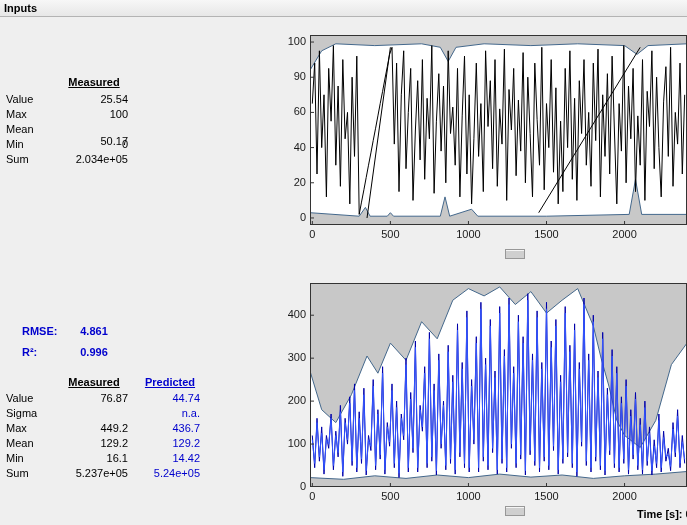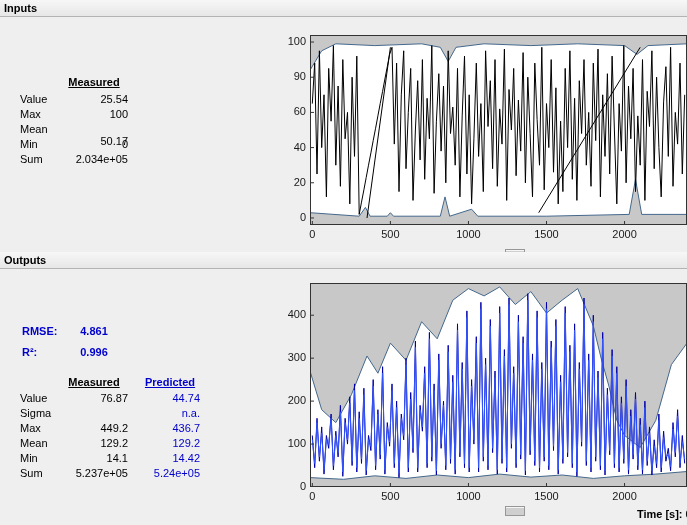--- a/index.html
+++ b/index.html
@@ -5,21 +5,21 @@
   html,body{margin:0;padding:0;}
   body{font-family:"Liberation Sans", sans-serif; font-size:11px; color:#000;}
   .app{position:relative;width:687px;height:525px;background:#efefef;overflow:hidden;}
   .section-header{position:absolute;left:0;width:687px;height:17px;
     background:linear-gradient(#f7f7f7,#e7e7e7);border-bottom:1px solid #b3b3b3;
     font-weight:bold;padding:2px 0 0 4px;box-sizing:border-box;}
   .name-box{position:absolute;left:14px;width:248px;height:19px;background:#f2f2f2;
     border:1px solid #8d8d8d;box-shadow:inset 1px 1px 0 #ffffff;
     display:flex;align-items:center;justify-content:center;font-weight:bold;}
   .col-header{position:absolute;font-weight:bold;text-decoration:underline;text-align:center;}
-  .stat-label{position:absolute;left:20px;width:44px;}
+  .stat-label{position:absolute;left:6px;width:44px;}
   .stat-measured{position:absolute;left:60px;width:68px;text-align:right;}
   .stat-predicted{position:absolute;left:138px;width:64px;text-align:right;padding-right:2px;box-sizing:border-box;}
   .blue{color:#0000cd;}
   .bold{font-weight:bold;}
   .chart{position:absolute;}
   .chart svg{display:block;}
   .xtick{position:absolute;width:40px;text-align:center;color:#1a1a1a;}
   .ytick{position:absolute;width:32px;text-align:right;color:#1a1a1a;}
   .scroll-thumb{position:absolute;width:18px;height:8px;background:#cfcfcf;
     border:1px solid #979797;box-shadow:inset 0 1px 0 #f5f5f5;}
@@ -76,23 +76,20 @@
       <div class="xtick" style="left: 294.557px; top: 193px;">2000</div>
       <div class="ytick" style="left: -36px; top: 175.963px;">0</div>
       <div class="ytick" style="left: -36px; top: 140.778px;">20</div>
       <div class="ytick" style="left: -36px; top: 105.593px;">40</div>
       <div class="ytick" style="left: -36px; top: 70.4074px;">60</div>
       <div class="ytick" style="left: -36px; top: 35.2222px;">90</div>
       <div class="ytick" style="left: -36px; top: 0.037037px;">100</div>
     </div>
   <div class="scroll-thumb" style="left:505px;top:249px;"></div>
 
-  <div class="section-header" style="top:252px;">
-    <span>Outputs</span>
-  </div>
 
 
   <div class="stat-label blue bold" style="left:22px;top:325px;width:44px;">RMSE:</div>
   <div class="blue bold" style="position:absolute;left:60px;top:325px;width:68px;text-align:center;">4.861</div>
   <div class="stat-label blue bold" style="left:22px;top:346px;width:44px;">R²:</div>
   <div class="blue bold" style="position:absolute;left:60px;top:346px;width:68px;text-align:center;">0.996</div>
 
   <div class="col-header" style="left:60px;top:376px;width:68px;">Measured</div>
   <div class="col-header blue" style="left:138px;top:376px;width:64px;">Predicted</div>
 
@@ -102,21 +99,21 @@
   <div class="stat-label" style="top:407px;">Sigma</div>
   <div class="stat-measured" style="top:407px;"></div>
   <div class="stat-predicted blue" style="top:407px;">n.a.</div>
   <div class="stat-label" style="top:422px;">Max</div>
   <div class="stat-measured" style="top:422px;">449.2</div>
   <div class="stat-predicted blue" style="top:422px;">436.7</div>
   <div class="stat-label" style="top:437px;">Mean</div>
   <div class="stat-measured" style="top:437px;">129.2</div>
   <div class="stat-predicted blue" style="top:437px;">129.2</div>
   <div class="stat-label" style="top:452px;">Min</div>
-  <div class="stat-measured" style="top:452px;">14.1</div>
+  <div class="stat-measured" style="top:452px;">16.1</div>
   <div class="stat-predicted blue" style="top:452px;">14.42</div>
   <div class="stat-label" style="top:467px;">Sum</div>
   <div class="stat-measured" style="top:467px;">5.237e+05</div>
   <div class="stat-predicted blue" style="top:467px;">5.24e+05</div>
 
   <div class="chart" style="left:310px;top:283px;width:377px;height:204px;">
     <svg width="377" height="204">
         <rect x="0" y="0" width="377" height="204" fill="#ffffff"></rect>
         <polygon points="0.0,88.0 11.7,126.7 25.8,139.6 41.4,111.7 57.0,73.0 67.9,90.2 80.4,60.1 96.0,77.3 111.6,38.7 127.2,55.8 142.8,17.2 158.4,5.6 174.1,12.9 189.7,3.9 205.3,21.5 220.9,8.6 236.5,30.1 252.1,17.2 267.7,5.6 283.3,42.9 291.1,75.2 298.9,103.1 306.8,137.4 314.6,152.5 330.2,164.5 345.8,137.4 361.4,81.6 377.0,60.1 377.0,0.0 0.0,0.0" fill="#c8c8c8" stroke="#44688c" stroke-width="1"></polygon>
         <polygon points="0.0,194.6 33.6,196.3 64.8,192.8 96.0,195.4 127.2,192.0 158.4,194.6 189.7,191.1 220.9,194.1 252.1,192.0 283.3,195.4 314.6,192.8 345.8,191.1 377.0,188.5 377.0,204.0 0.0,204.0" fill="#c8c8c8" stroke="#44688c" stroke-width="1"></polygon>

